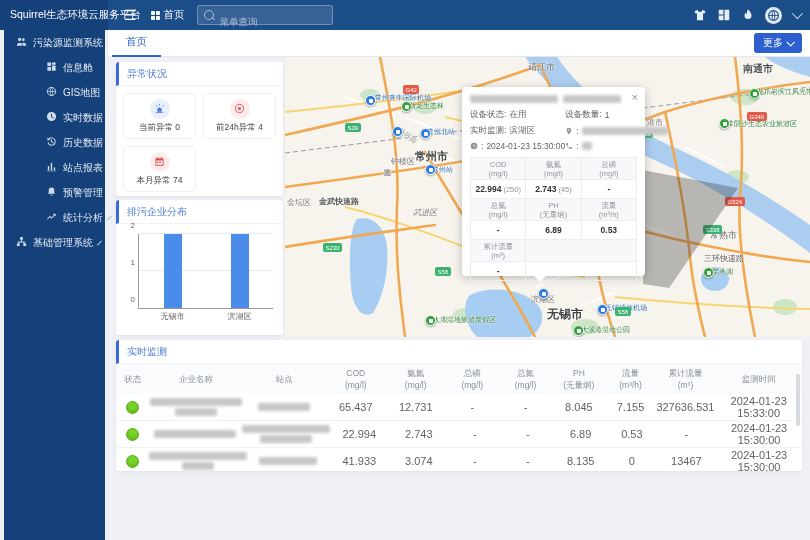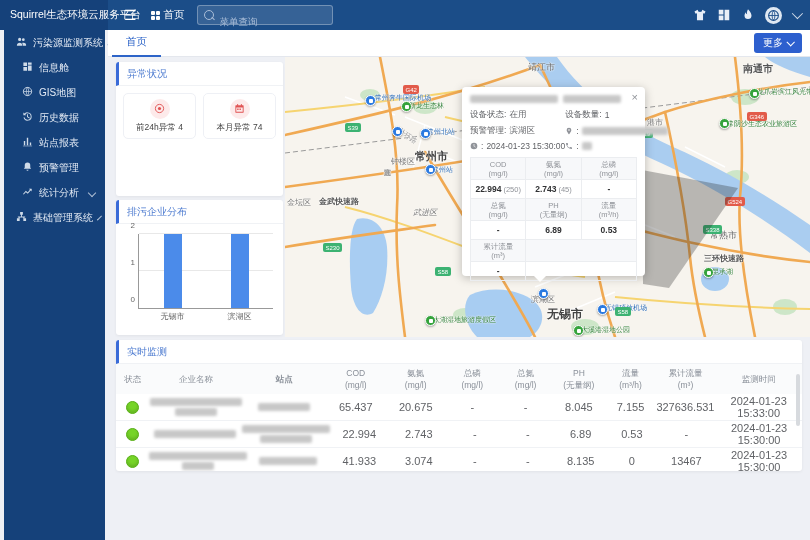--- a/index.html
+++ b/index.html
@@ -18,21 +18,21 @@
   .sicon:after{content:"";position:absolute;width:4px;height:1.3px;background:#a9bdd8;transform:rotate(45deg);left:6px;top:7px;}
   .tb-right{margin-left:auto;display:flex;align-items:center;gap:10px;padding-right:10px;color:#e8eef7;}
   .tb-ic{width:14px;height:14px;display:block;cursor:pointer;}
   .tb-ic svg{width:14px;height:14px;display:block;fill:#e8eef7;}
   .avatar{width:17px;height:17px;border-radius:50%;background:#dfe8f2;display:flex;align-items:center;justify-content:center;cursor:pointer;}
   .avatar svg{width:13px;height:13px;fill:#1b4d88;}
   .chev{width:7px;height:7px;border-right:1.4px solid #cfdae8;border-bottom:1.4px solid #cfdae8;transform:rotate(45deg) translateY(-2px);cursor:pointer;}
   
   .sidebar{position:absolute;left:4px;top:30px;width:101px;height:510px;background:#15417a;z-index:20;}
   .menu-item{display:flex;align-items:center;height:25px;color:#e3eaf4;font-size:10px;cursor:pointer;gap:6px;padding-left:12px;box-sizing:border-box;white-space:nowrap;}
-  .menu-item.child{padding-left:18px;}
+  .menu-item.child{padding-left:42px;}
   .menu-item svg{width:11px;height:11px;fill:#cfdbe9;flex:none;}
   .menu-item .mchev{margin-left:auto;margin-right:10px;width:5px;height:5px;border-right:1.2px solid #aebfd4;border-bottom:1.2px solid #aebfd4;}
   .mchev.up{transform:rotate(-135deg);}
   .mchev.down{transform:rotate(45deg);}
   
   .tabbar{position:absolute;left:108px;top:30px;width:702px;height:27px;background:#fff;border-bottom:1px solid #e4e7ed;display:flex;align-items:center;z-index:25;box-sizing:border-box;}
   .tab{height:27px;display:flex;align-items:center;padding:0 14px;margin-left:4px;font-size:10.5px;color:#2d64c8;border-bottom:2px solid #2d64c8;box-sizing:border-box;cursor:pointer;}
   .more-btn{margin-left:auto;margin-right:8px;background:#2d5fce;color:#fff;font-size:10px;padding:3px 9px;border-radius:3px;display:flex;align-items:center;gap:4px;cursor:pointer;}
   .more-btn .chev{border-color:#fff;width:5px;height:5px;transform:rotate(45deg) translateY(-1px);}
   
@@ -79,21 +79,21 @@
   .mcell.h{background:#f7f8fa;color:#909399;font-size:7.5px;height:21px;line-height:9px;}
   .mcell.v{height:18px;font-size:8.5px;color:#303133;font-weight:bold;}
   .mcell.v .extra{font-weight:normal;color:#909399;font-size:7.5px;margin-left:2px;}
   .mcell.span2{grid-column:span 2;}
   
   #panel-table{left:8px;top:283px;width:686px;height:131px;}
   .rt-row{display:flex;align-items:center;}
   .rt-head{background:#fafbfc;height:30px;}
   .rt-head .tc{color:#8a9099;font-size:8.5px;line-height:10px;}
   .tc{box-sizing:border-box;text-align:center;display:flex;flex-direction:column;align-items:center;justify-content:center;gap:2px;}
-  .c0{flex:5;justify-content:flex-end;} .c1{flex:14;} .c2{flex:12.5;font-weight:bold;} .c3{flex:9;} .c4{flex:9;} .c5{flex:8;} .c6{flex:8;} .c7{flex:8;} .c8{flex:7.5;} .c9{flex:9;} .c10{flex:13;}
+  .c0{flex:5;justify-content:flex-end;} .c1{flex:14;} .c2{flex:12.5;} .c3{flex:9;} .c4{flex:9;} .c5{flex:8;} .c6{flex:8;} .c7{flex:8;} .c8{flex:7.5;} .c9{flex:9;} .c10{flex:13;}
   .rt-body .rt-row{height:26px;border-bottom:1px solid #f0f2f5;cursor:pointer;}
   .rt-body .tc{font-size:11px;color:#606266;}
   .dot{width:11px;height:11px;border-radius:50%;background:#76d428;border:1px solid #58ae17;box-shadow:inset 0 -2px 3px rgba(0,0,0,.15);}
   .tscroll{position:absolute;right:2px;top:34px;width:4px;height:52px;background:#d7dade;border-radius:2px;cursor:pointer;}
 </style>
 </head>
 <body>
 
 <div class="topbar">
   <div class="logo">Squirrel生态环境云服务平台</div>
@@ -151,20 +151,26 @@
             <path d="M3 3h8v8H3zM13 3h8v5h-8zM13 10h8v11h-8zM3 13h8v8H3z"></path>
           </svg></span>
         <span>信息舱</span>
       </div>
       <div class="menu-item child">
         <span><svg viewBox="0 0 24 24">
             <circle cx="12" cy="12" r="9" fill="none" stroke="#cfdbe9" stroke-width="2"></circle>
             <path d="M3 12h18M12 3c3.5 3 3.5 15 0 18M12 3c-3.5 3-3.5 15 0 18" fill="none" stroke="#cfdbe9" stroke-width="1.5"></path>
           </svg></span>
         <span>GIS地图</span>
+      </div>
+      <div class="menu-item child">
+        <span><svg viewBox="0 0 24 24">
+            <path d="M12 2a10 10 0 1 0 0 20 10 10 0 0 0 0-20zm1 10.4l4.5 2.7-.9 1.5L11 13V6h2z"></path>
+          </svg></span>
+        <span>实时数据</span>
       </div>
       <div class="menu-item child">
         <span><svg viewBox="0 0 24 24">
             <path d="M12 3a9 9 0 1 1-8.7 11.3l1.9-.5A7 7 0 1 0 12 5a7 7 0 0 0-5 2.1L9.5 9.5H3V3l2.6 2.6A9 9 0 0 1 12 3zm-1 4h2v5.2l4 2.3-1 1.7-5-2.9z"></path>
           </svg></span>
         <span>历史数据</span>
       </div>
       <div class="menu-item child">
         <span><svg viewBox="0 0 24 24">
             <path d="M4 20v-9h3v9zm6.5 0V4h3v16zM17 20v-6h3v6zM2 21h20v1.5H2z"></path>
@@ -260,21 +266,21 @@
         <span class="map-label" style="left: 130px; top: 92px; font-size: 11px; color: rgb(68, 68, 68); font-weight: bold;">常州市</span>
         <span class="map-label" style="left: 106px; top: 99px; font-size: 8px; color: rgb(119, 119, 119);">钟楼区</span>
         <span class="map-label" style="left: 147px; top: 108px; font-size: 7px; color: rgb(43, 108, 184);">常州站</span>
         <span class="map-label" style="left: 112px; top: 74px; font-size: 7px; color: rgb(153, 153, 153); transform: rotate(35deg);">外环路</span>
         <span class="map-label vert" style="left: 97px; top: 106px; font-size: 7px; color: rgb(153, 153, 153);">江宜高速</span>
         <span class="map-label" style="left: 2px; top: 140px; font-size: 8px; color: rgb(119, 119, 119);">金坛区</span>
         <span class="map-label" style="left: 34px; top: 139px; font-size: 8px; color: rgb(85, 85, 85); font-weight: bold;">金武快速路</span>
         <span class="map-label" style="left: 128px; top: 150px; font-size: 8px; color: rgb(119, 119, 119); font-style: italic;">武进区</span>
         <span class="map-label" style="left: 362px; top: 60px; font-size: 8px; color: rgb(119, 119, 119);">港市</span>
         <span class="map-label" style="left: 425px; top: 172px; font-size: 9px; color: rgb(102, 102, 102);">常熟市</span>
-        <span class="map-label" style="left: 419px; top: 196px; font-size: 8px; color: rgb(85, 85, 85); font-weight: bold;">三环快速路</span>
+        <span class="map-label" style="left: 419px; top: 196px; font-size: 8px; color: rgb(85, 85, 85); font-weight: normal;">三环快速路</span>
         <span class="map-label" style="left: 427px; top: 210px; font-size: 7px; color: rgb(53, 130, 60);">昆承湖</span>
         <span class="map-label" style="left: 262px; top: 249px; font-size: 12px; color: rgb(68, 68, 68); font-weight: bold;">无锡市</span>
         <span class="map-label" style="left: 246px; top: 237px; font-size: 8px; color: rgb(119, 119, 119);">滨湖区</span>
         <span class="map-label" style="left: 320px; top: 246px; font-size: 7px; color: rgb(43, 108, 184);">无锡硕放机场</span>
         <span class="map-label" style="left: 296px; top: 268px; font-size: 7px; color: rgb(53, 130, 60);">大溪港湿地公园</span>
         <span class="map-label" style="left: 148px; top: 258px; font-size: 7px; color: rgb(53, 130, 60);">太湖湿地旅游度假区</span>
         <span class="map-label" style="left: 442px; top: 62px; font-size: 7px; color: rgb(53, 130, 60);">常阴沙生态农业旅游区</span>
         <span class="map-label" style="left: 472px; top: 30px; font-size: 7px; color: rgb(53, 130, 60);">龙爪岩滨江风光带</span>
         <span class="map-badge red" style="left: 118px; top: 28px;">G42</span>
         <span class="map-badge green" style="left: 60px; top: 66px;">S39</span>
@@ -312,21 +318,21 @@
       <div class="pinfo">
         <div class="cell">
             <span>设备状态:</span>
             <span>在用</span>
           </div>
         <div class="cell">
             <span>设备数量:</span>
             <span>1</span>
           </div>
         <div class="cell">
-            <span>预警管理:</span>
+            <span>实时监测:</span>
             <span>滨湖区</span>
           </div>
         <div class="cell">
             <svg viewBox="0 0 24 24">
               <path d="M12 2a7 7 0 0 0-7 7c0 5 7 13 7 13s7-8 7-13a7 7 0 0 0-7-7zm0 9.5A2.5 2.5 0 1 1 12 6.5a2.5 2.5 0 0 1 0 5z"></path>
             </svg>
             <span>:</span>
             <span class="blur-bar" style="width:86px"></span>
           </div>
         <div class="cell">
@@ -396,20 +402,28 @@
             <span>-</span>
           </div>
           <div class="mcell v span2"></div>
         </div>
     </div>
   </div>
 
   <div class="card" id="panel-abnormal">
     <div class="card-head">异常状况</div>
     <div class="stat-grid" id="stat-grid">
+        <div class="stat-card">
+          <div class="stat-ico blue">
+            <svg viewBox="0 0 24 24">
+              <path d="M11 2h2v3h-2zM4.5 5.8l1.4-1.4 2 2-1.4 1.4zM18 6.4l2-2 1.4 1.4-2 2zM7 19v-4a5 5 0 0 1 10 0v4zM4 20h16v2H4z"></path>
+            </svg>
+          </div>
+          <div class="stat-label">当前异常 0</div>
+        </div>
         <div class="stat-card">
           <div class="stat-ico red">
             <svg viewBox="0 0 24 24">
               <circle cx="12" cy="12" r="9" fill="none" stroke="#e05252" stroke-width="2"></circle>
               <circle cx="12" cy="12" r="3.5"></circle>
             </svg>
           </div>
           <div class="stat-label">前24h异常 4</div>
         </div>
         <div class="stat-card">
@@ -492,21 +506,21 @@
             <span class="dot"></span>
           </div>
           <div class="tc c1">
             <span class="blur-bar" style="width: 92px;"></span>
             <span class="blur-bar" style="width: 42px;"></span>
           </div>
           <div class="tc c2">
             <span class="blur-bar" style="width: 52px;"></span>
           </div>
           <div class="tc c3">65.437</div>
-          <div class="tc c4">20.675</div>
+          <div class="tc c4">12.731</div>
           <div class="tc c5">-</div>
           <div class="tc c6">-</div>
           <div class="tc c7">8.045</div>
           <div class="tc c8">7.155</div>
           <div class="tc c9">327636.531</div>
           <div class="tc c10">2024-01-23 15:33:00</div>
         </div>
         <div class="rt-row">
           <div class="tc c0">
             <span class="dot"></span>

